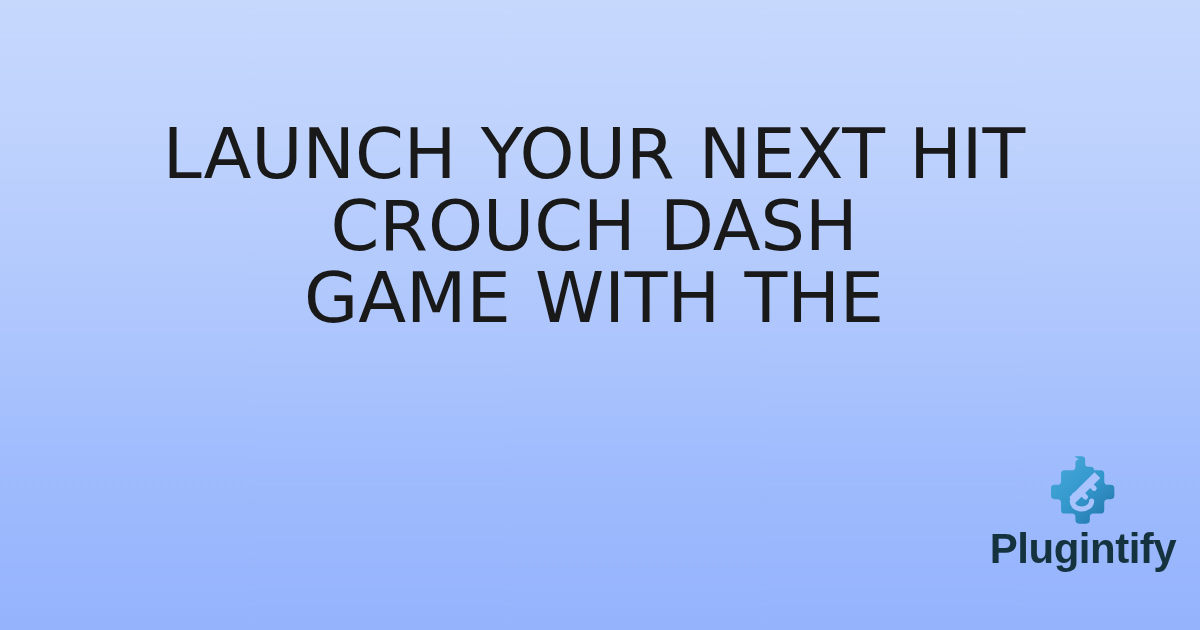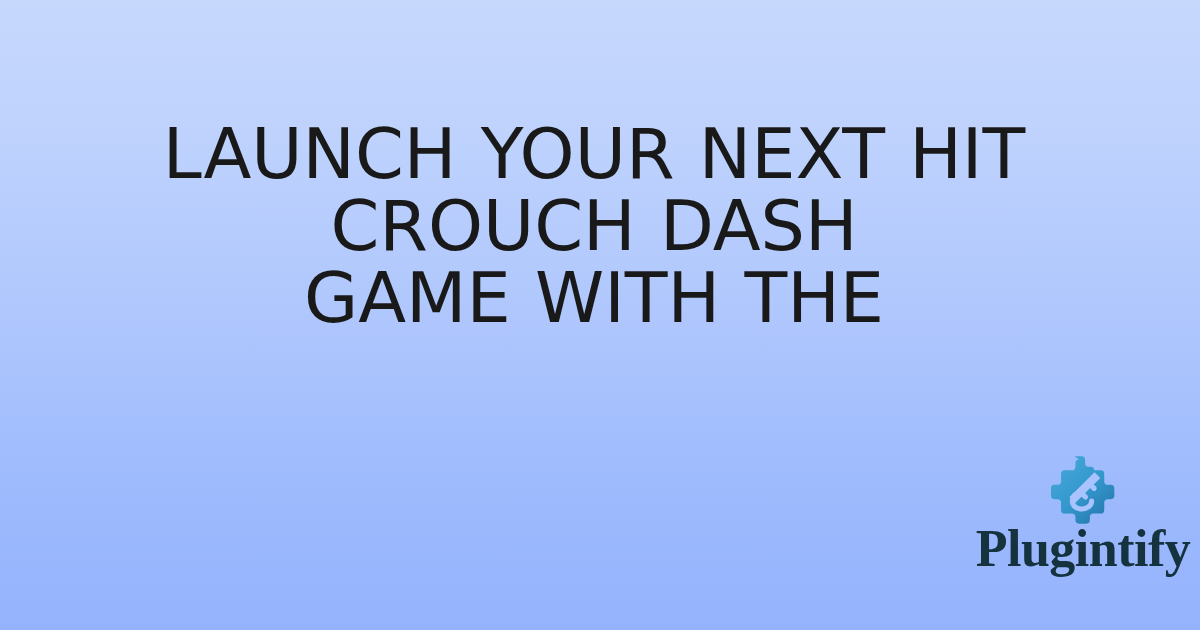--- a/index.html
+++ b/index.html
@@ -68,23 +68,23 @@
   }
 
   .logo-mark {
     width: 72px;
     height: 72px;
     display: block;
     margin-bottom: 2px;
   }
 
   .logo-wordmark {
-    font-family: Liberation Serif, serif;
+    font-family: Liberation Sans, sans-serif;
     font-weight: bold;
-    font-size: 52px;
+    font-size: 42px;
     line-height: 46px;
     letter-spacing: -0.5px;
     color: #15323f;
     white-space: nowrap;
   }
 </style>
 </head>
 <body>
 
 <div class="banner">

